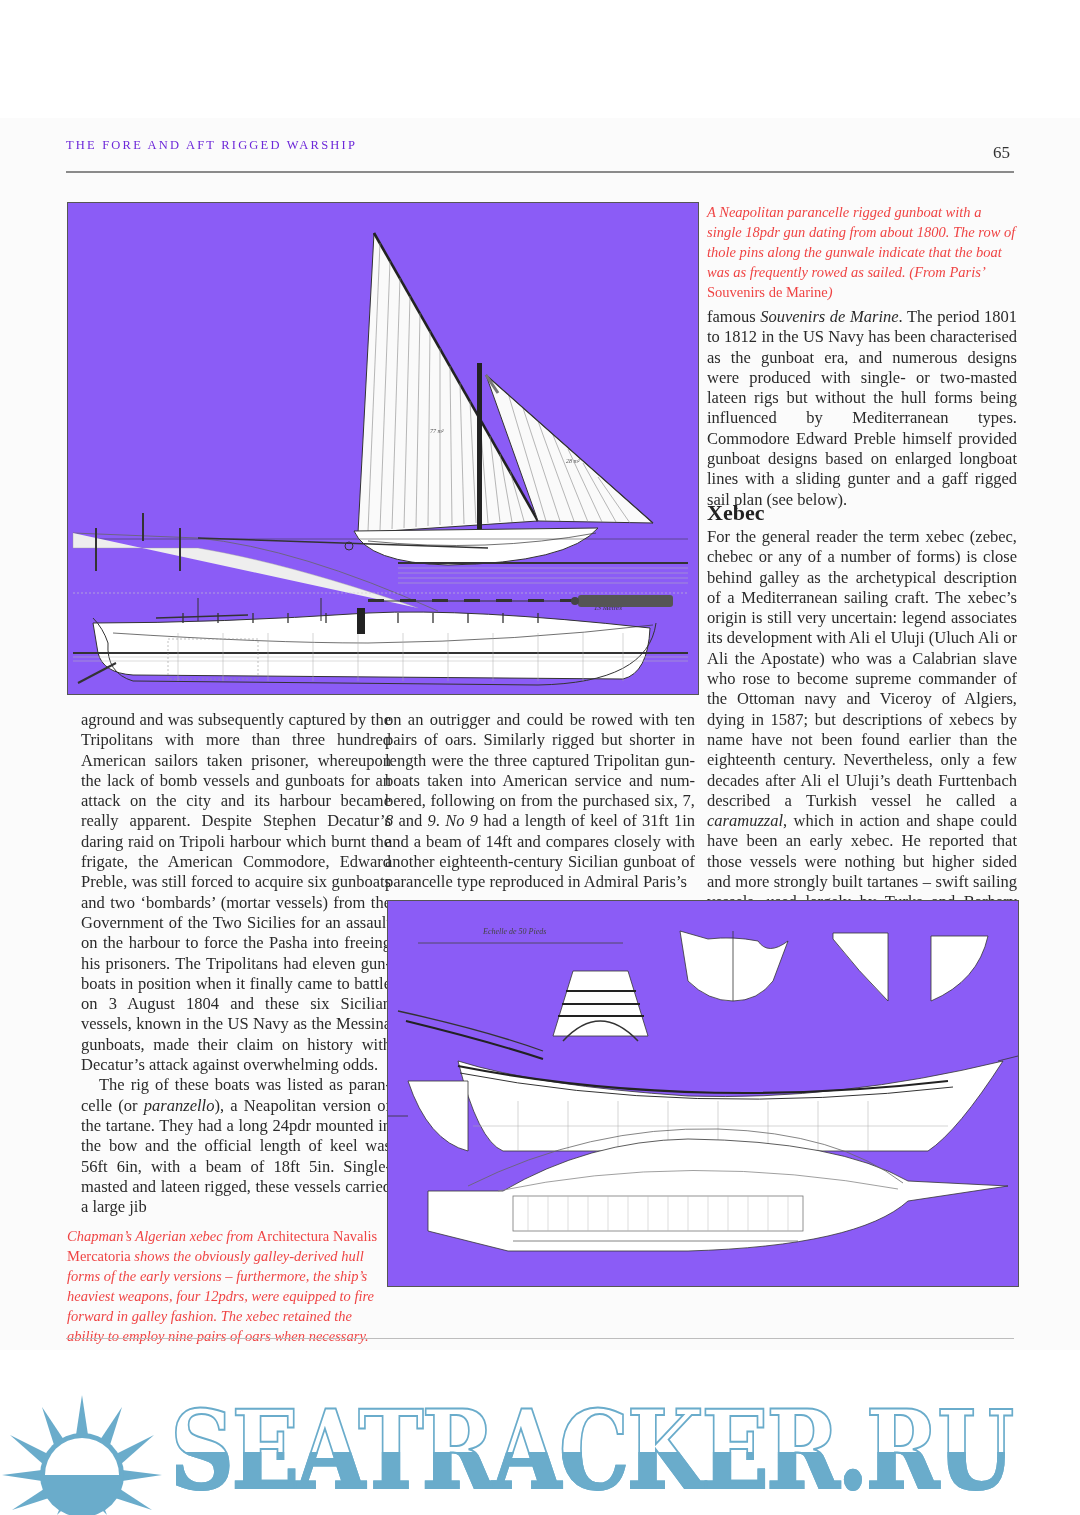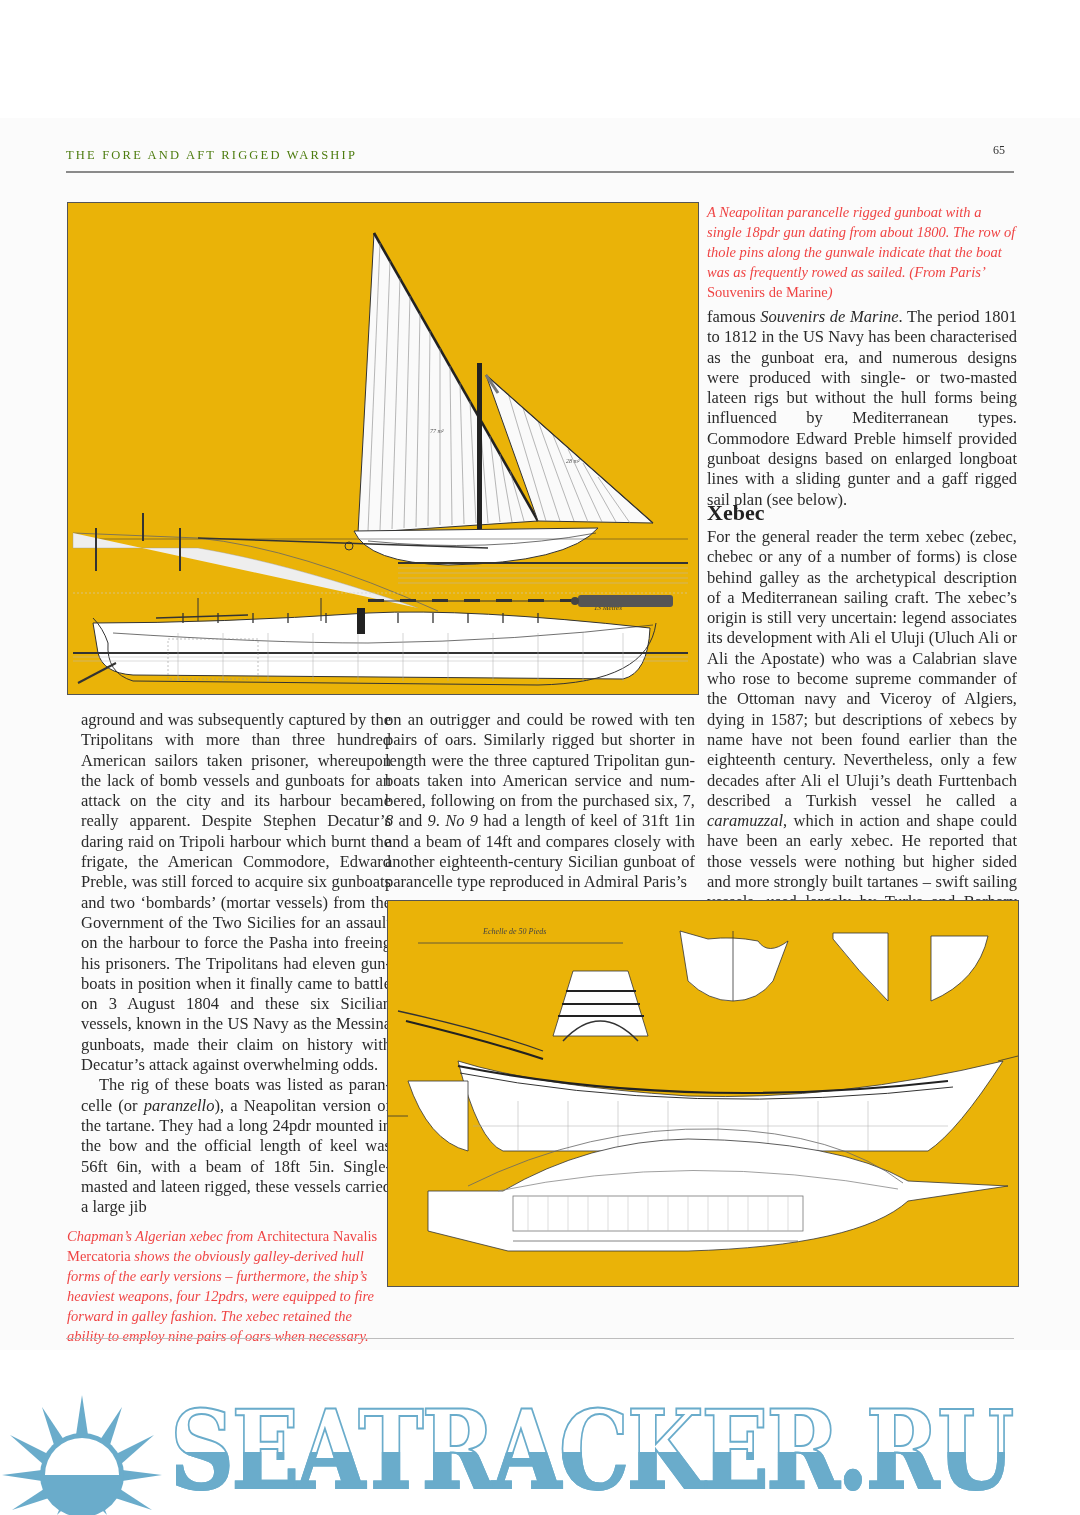--- a/index.html
+++ b/index.html
@@ -6,27 +6,27 @@
   body {
     width: 1080px; height: 1515px; position: relative; overflow: hidden;
     background: #ffffff;
     font-family: "Liberation Serif", "DejaVu Serif", serif;
     color: #2b2b2b;
   }
   .page-top-blank { position: absolute; left: 0; top: 0; width: 1080px; height: 118px; background: #ffffff; }
   .page { position: absolute; left: 0; top: 118px; width: 1080px; height: 1232px; background: #fbfbfb; }
 
   .running-head {
-    position: absolute; left: 66px; top: 148px; width: 948px;
-    font-size: 12.5px; letter-spacing: 2.2px; color: #4d7c0f;
-  }
-  .folio { position: absolute; left: 993px; top: 143px; font-size: 12px; color: #333; }
+    position: absolute; left: 66px; top: 138px; width: 948px;
+    font-size: 12.5px; letter-spacing: 2.2px; color: #6d28d9;
+  }
+  .folio { position: absolute; left: 993px; top: 143px; font-size: 17px; color: #333; }
   .head-rule { position: absolute; left: 66px; top: 171px; width: 948px; height: 2px; background: #8a8a8a; }
 
-  .fig-frame { position: absolute; border: 1.5px solid #555; background: #eab308; }
+  .fig-frame { position: absolute; border: 1.5px solid #555; background: #8b5cf6; }
   .fig1 { left: 67px; top: 202px; width: 630px; height: 491px; }
   .fig2 { left: 387px; top: 900px; width: 630px; height: 385px; }
   .fig-frame svg { position: absolute; left: 0; top: 0; }
 
   .caption {
     position: absolute; font-style: italic; font-size: 14.5px; line-height: 20px; color: #ef4444;
   }
   .caption .roman { font-style: normal; }
   .caption1 { left: 707px; top: 202px; width: 310px; }
   .caption2 { left: 67px; top: 1178px; width: 312px; margin-top: 48px; }

